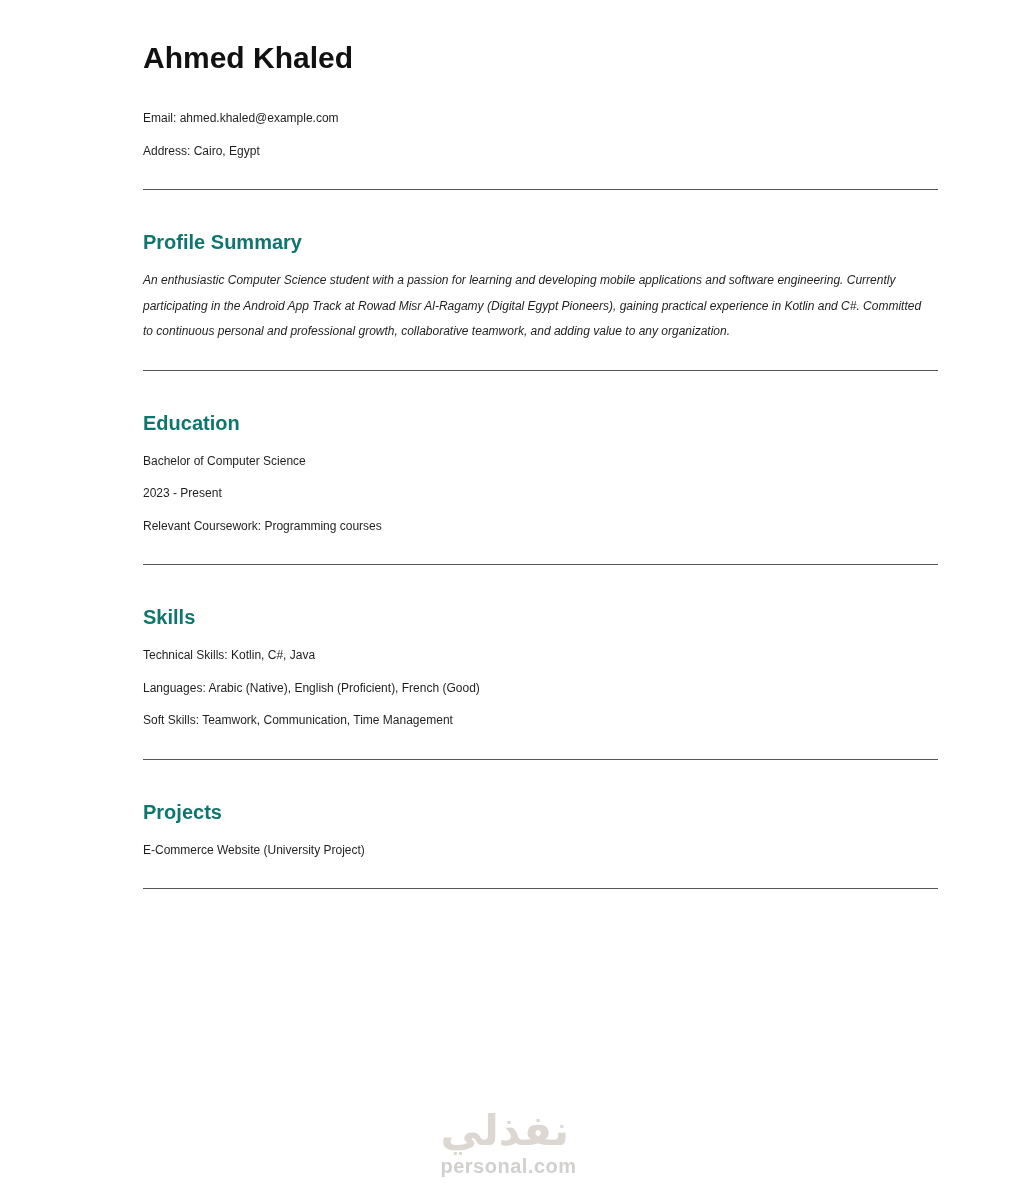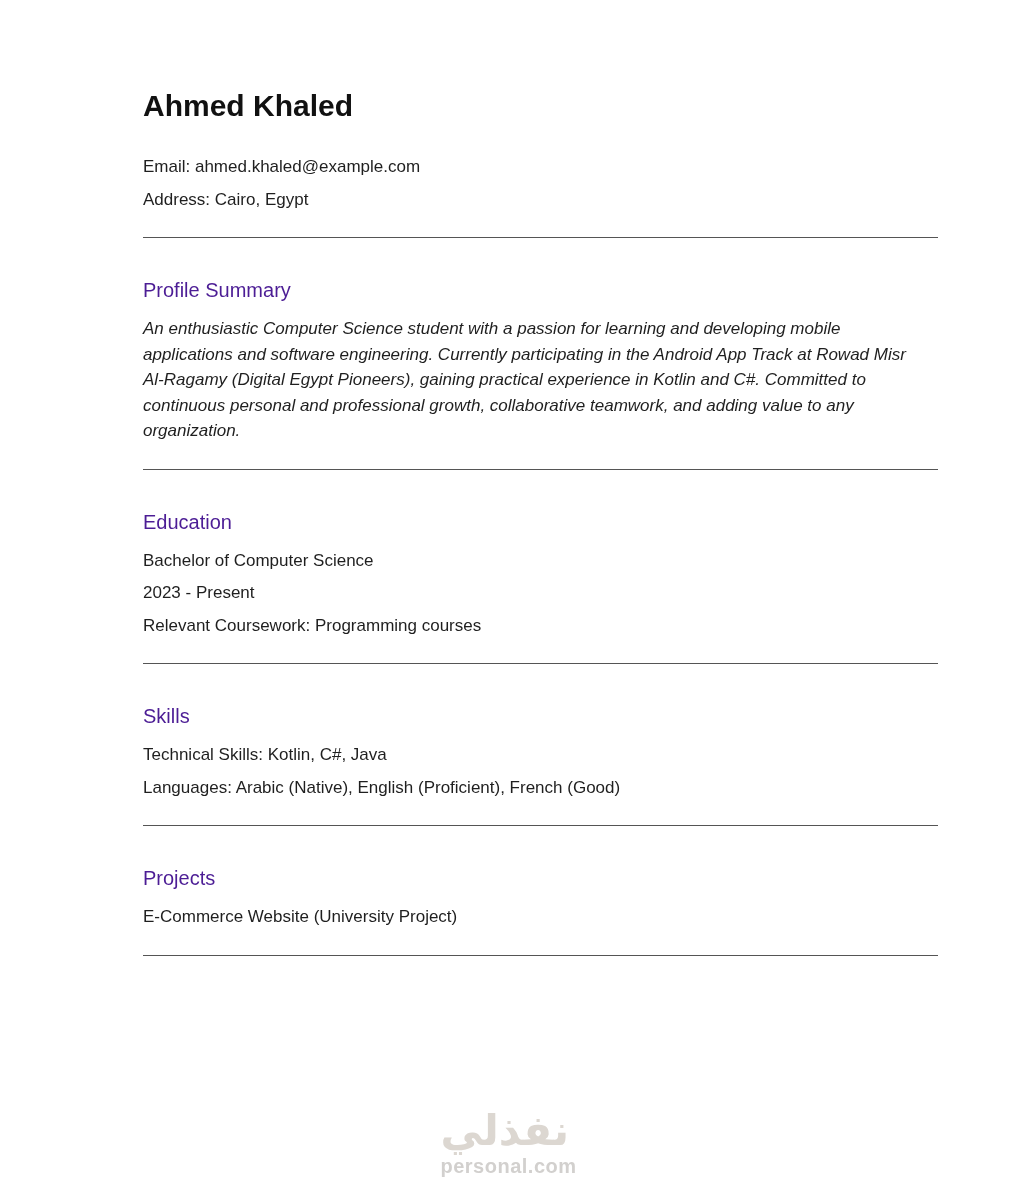--- a/index.html
+++ b/index.html
@@ -10,48 +10,48 @@
     height: 1183px;
     overflow: hidden;
     position: relative;
     font-family: "Liberation Sans", "DejaVu Sans", sans-serif;
     color: #1a1a1a;
     -webkit-font-smoothing: antialiased;
   }
   .page {
     width: 1017px;
     height: 1183px;
-    padding: 88px 79px 0 143px;
+    padding: 40px 79px 0 143px;
     position: relative;
   }
   h1.name {
     font-size: 30px;
     font-weight: bold;
     line-height: 36px;
     margin: 0 0 30px 0;
     color: #111111;
   }
   p.body-line {
-    font-size: 17px;
+    font-size: 12px;
     line-height: 25.5px;
     margin: 0 16px 7px 0;
     color: #1f1f1f;
   }
   hr.divider {
     border: none;
     border-top: 1.5px solid #555555;
     margin: 25px 0 0 0;
     height: 0;
   }
   h2.section-title {
     font-size: 20px;
-    font-weight: normal;
+    font-weight: bold;
     line-height: 24px;
     margin: 40px 0 14px 0;
-    color: #4c1d95;
+    color: #0f766e;
   }
   p.summary { text-align: left; font-style: italic; }
   .watermark {
     position: absolute;
     left: 50%;
     transform: translateX(-50%);
     top: 1108px;
     text-align: left;
     user-select: none;
     pointer-events: none;
@@ -100,20 +100,21 @@
     <p class="body-line">2023 - Present</p>
     <p class="body-line">Relevant Coursework: Programming courses</p>
   </section>
 
   <hr class="divider">
 
   <section>
     <h2 class="section-title">Skills</h2>
     <p class="body-line">Technical Skills: Kotlin, C#, Java</p>
     <p class="body-line">Languages: Arabic (Native), English (Proficient), French (Good)</p>
+    <p class="body-line">Soft Skills: Teamwork, Communication, Time Management</p>
   </section>
 
   <hr class="divider">
 
   <section>
     <h2 class="section-title">Projects</h2>
     <p class="body-line">E-Commerce Website (University Project)</p>
   </section>
 
   <hr class="divider">

